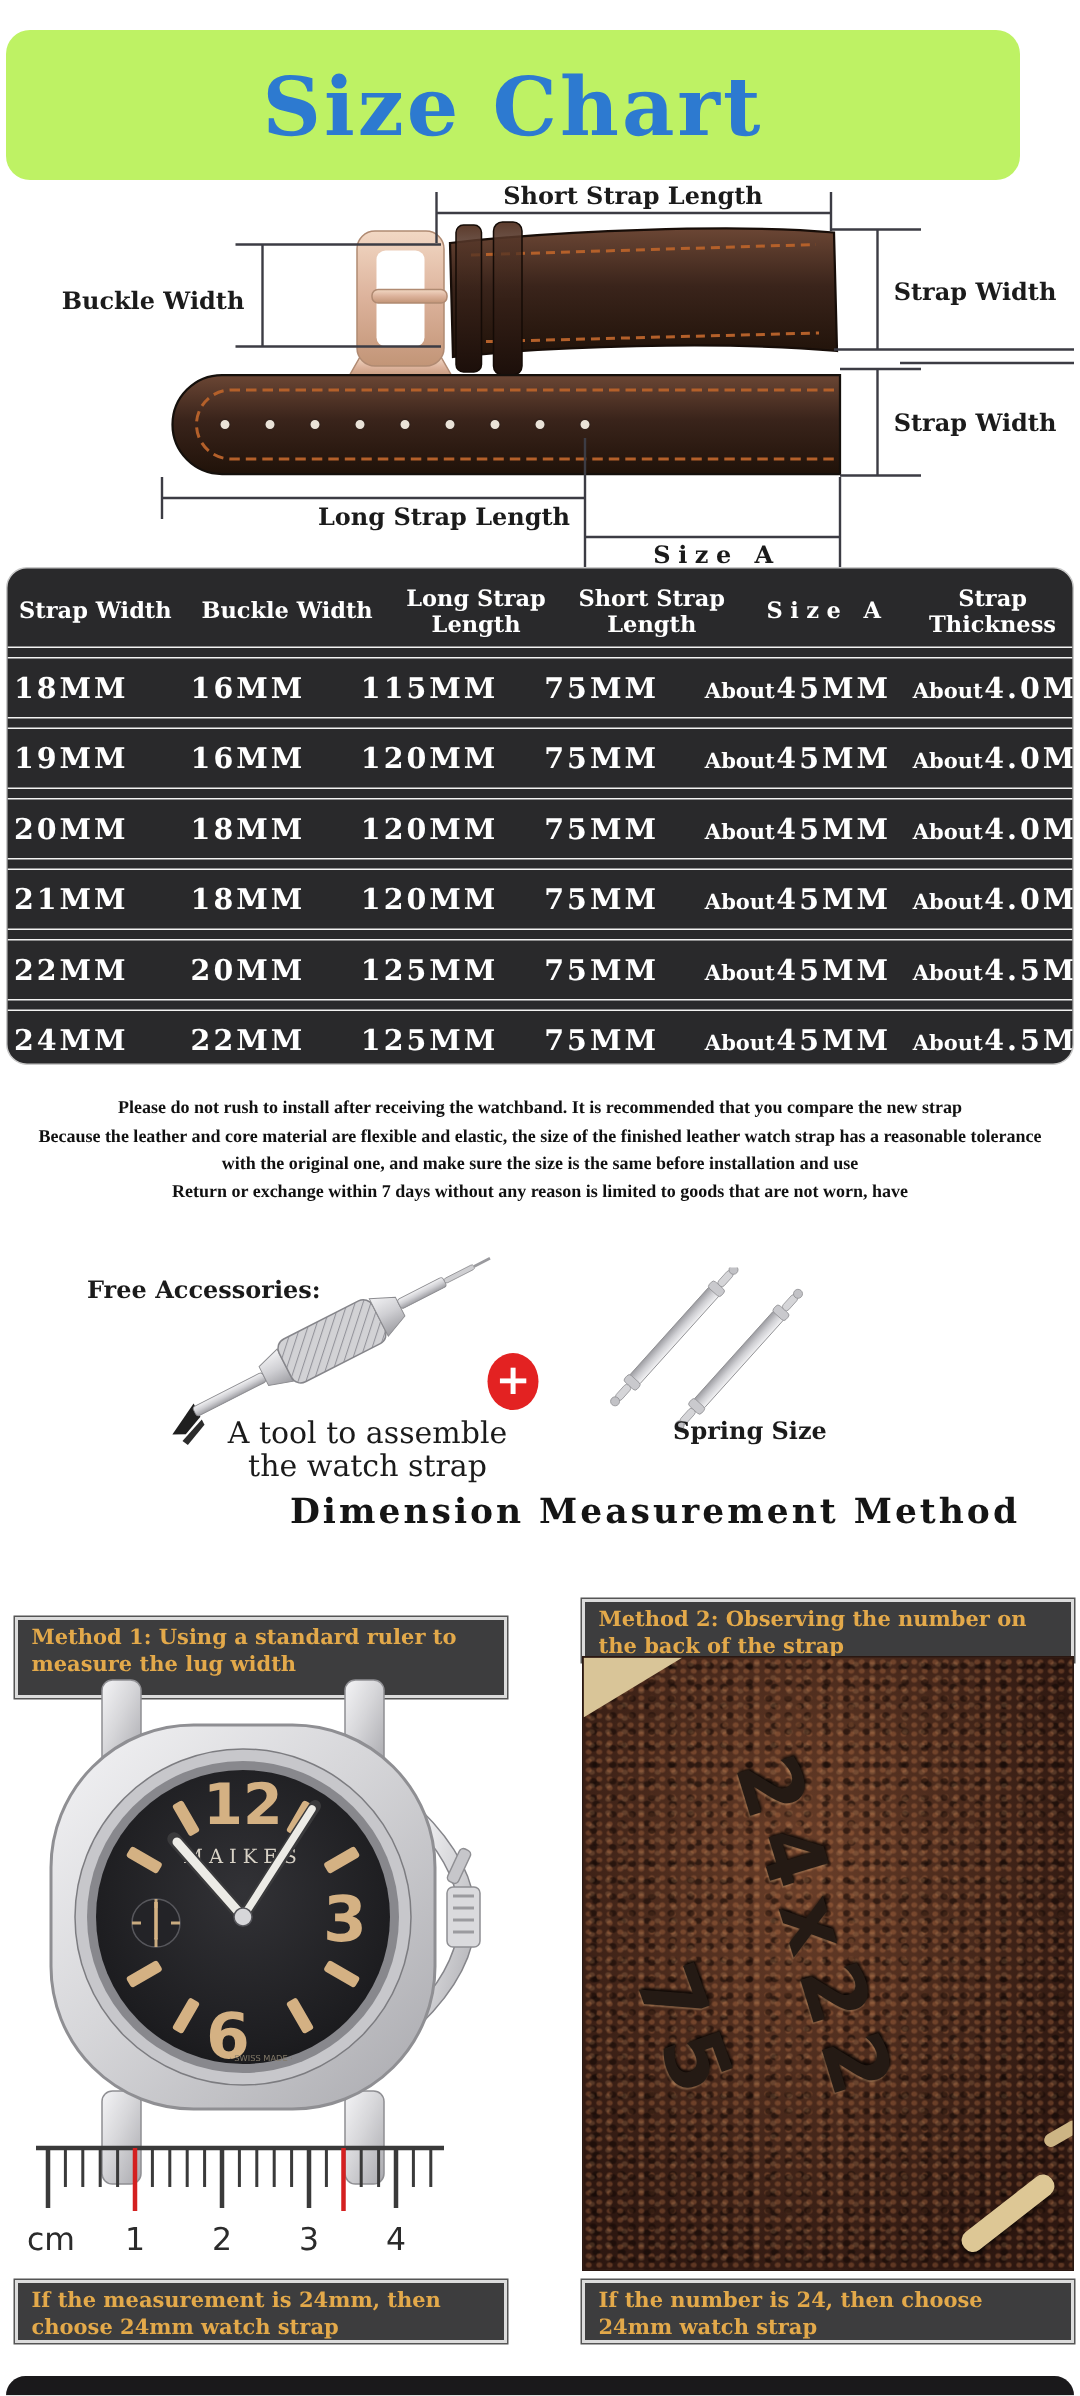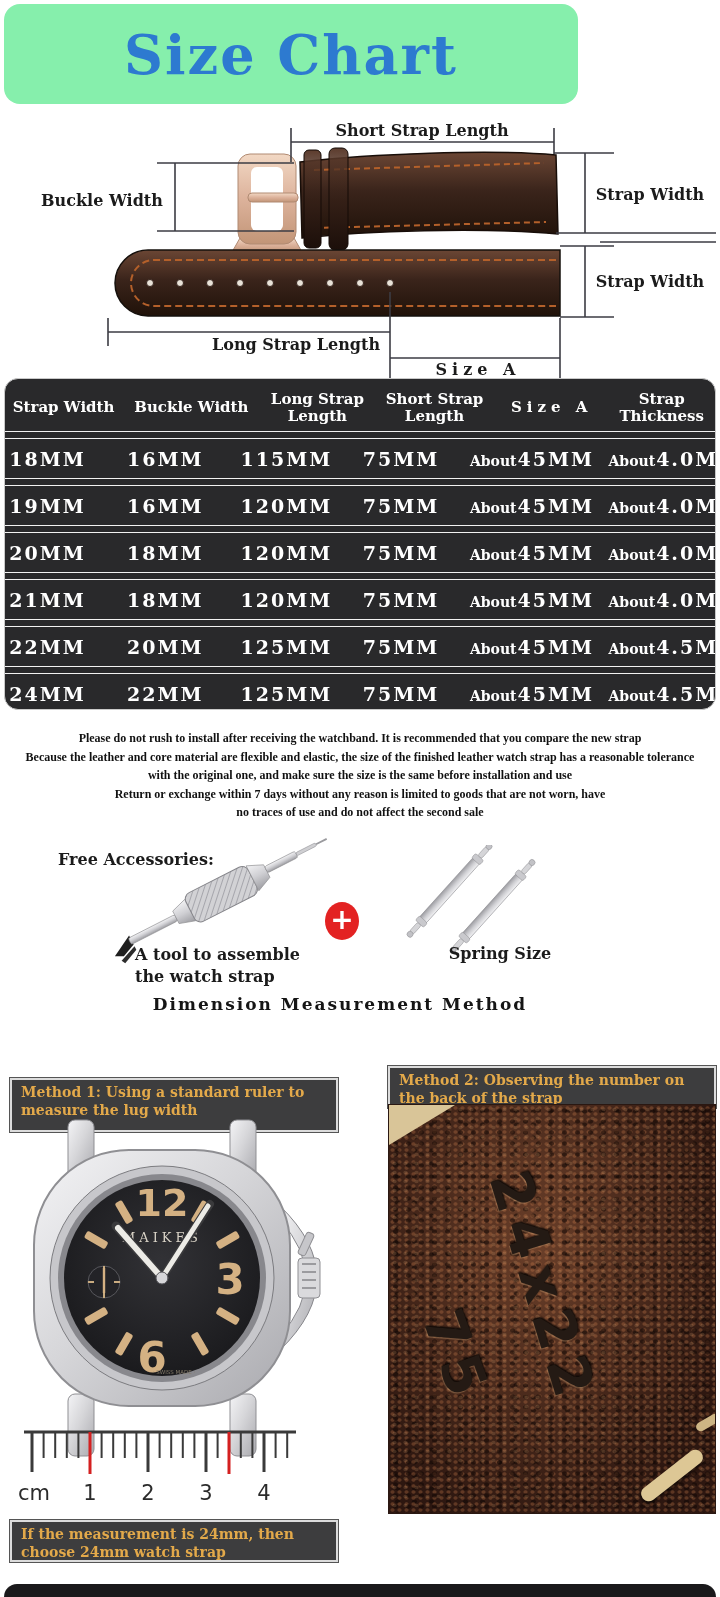--- a/index.html
+++ b/index.html
@@ -1,21 +1,21 @@
 <!DOCTYPE html>
 <html><head>
 <meta charset="utf-8">
 <style>
   html,body{margin:0;padding:0;background:#fff;}
   .page{position:relative;width:720px;height:1597px;background:#fff;overflow:hidden;
         font-family:"DejaVu Serif",serif;color:#1b1b1b;}
   .abs{position:absolute;}
 
   
-  .header-panel{left:4px;top:4px;width:574px;height:100px;background:#86efac;border-radius:16px;}
+  .header-panel{left:4px;top:20px;width:676px;height:100px;background:#bef264;border-radius:16px;}
   .title{width:100%;height:100px;line-height:102px;text-align:center;
          font-size:54px;font-weight:bold;letter-spacing:2px;color:#2d7ad0;}
 
   
   .diagram{left:0;top:104px;}
   .dimline{stroke:#3c3c44;stroke-width:1.6;fill:none;}
   .dlabel{font-family:"DejaVu Serif",serif;font-weight:bold;font-size:16px;fill:#1b1b1b;}
 
   
   .size-table{left:4px;top:378px;width:712px;height:332px;background:#29292b;
@@ -37,27 +37,27 @@
               font-family:"Liberation Serif",serif;font-weight:bold;font-size:12px;line-height:18.5px;color:#111;}
   .disclaimer p{margin:0;}
 
   
   .acc-label{left:58px;top:850px;font-size:16px;font-weight:bold;}
   .tool-svg{left:95px;top:826px;}
   .bars-svg{left:395px;top:845px;}
   .plus-badge{left:325px;top:902px;width:34px;height:38px;background:#e32222;border-radius:50%;
               color:#fff;font-family:"DejaVu Sans",sans-serif;font-size:28px;font-weight:bold;
               text-align:center;line-height:36px;}
-  .tool-caption{left:135px;top:944px;width:220px;text-align:left;
-                font-size:16px;font-weight:bold;line-height:22px;white-space:pre-line;}
+  .tool-caption{left:135px;top:944px;width:220px;text-align:center;
+                font-size:20px;font-weight:normal;line-height:22px;white-space:pre-line;}
   .bars-caption{left:400px;top:944px;width:200px;text-align:center;font-size:16px;font-weight:bold;}
 
   
-  .section-title{left:0;top:994px;width:680px;margin:0;text-align:center;
-                 font-size:17px;font-weight:bold;letter-spacing:2px;color:#151515;}
+  .section-title{left:0;top:994px;width:680px;margin:0;text-align:right;
+                 font-size:23px;font-weight:bold;letter-spacing:2px;color:#151515;}
 
   
   .mbox{width:328px;background:#3d3d3e;border:2px solid #dcdcdc;outline:1px solid #555;
         box-sizing:border-box;color:#e3a94a;font-size:14px;font-weight:bold;line-height:18px;
         padding:3px 9px;}
   .m1h{left:10px;top:1038px;height:54px;margin-top:40px;}
   .m2h{left:388px;top:1066px;height:42px;}
   .m1c{left:10px;top:1520px;height:42px;}
   .m2c{left:388px;top:1520px;height:42px;}
 
@@ -238,21 +238,20 @@
       <div class="tc c5 tv"><span class="about">About</span><span>4.5MM</span></div>
     </div>
 
   </div>
 
   <div class="abs disclaimer">
     <p>Please do not rush to install after receiving the watchband. It is recommended that you compare the new strap</p>
     <p>Because the leather and core material are flexible and elastic, the size of the finished leather watch strap has a reasonable tolerance</p>
     <p>with the original one, and make sure the size is the same before installation and use</p>
     <p>Return or exchange within 7 days without any reason is limited to goods that are not worn, have</p>
-    <p>no traces of use and do not affect the second sale</p>
   </div>
 
   <div class="abs acc-label">Free Accessories:</div>
 
   <svg class="abs tool-svg" width="250" height="140" viewBox="0 0 250 140">
     <defs>
       <linearGradient id="stl" x1="0" y1="0" x2="0" y2="1">
         <stop offset="0" stop-color="#f2f2f4"></stop>
           <stop offset="0.5" stop-color="#cfcfd3"></stop>
         <stop offset="1" stop-color="#9d9da2"></stop>
@@ -397,15 +396,16 @@
 
   <div class="abs leather">
     <div class="corner-tl"></div>
     <div class="emb emb1">24x22</div>
     <div class="emb emb2">75</div>
     <div class="stitch-br1"></div>
     <div class="stitch-br2"></div>
   </div>
 
   <div class="abs mbox m1c">If the measurement is 24mm, then choose 24mm watch strap</div>
+  <div class="abs mbox m2c">If the number is 24, then choose 24mm watch strap</div>
 
   <div class="abs footer-bar"></div>
 </div>
 
 </body></html>

